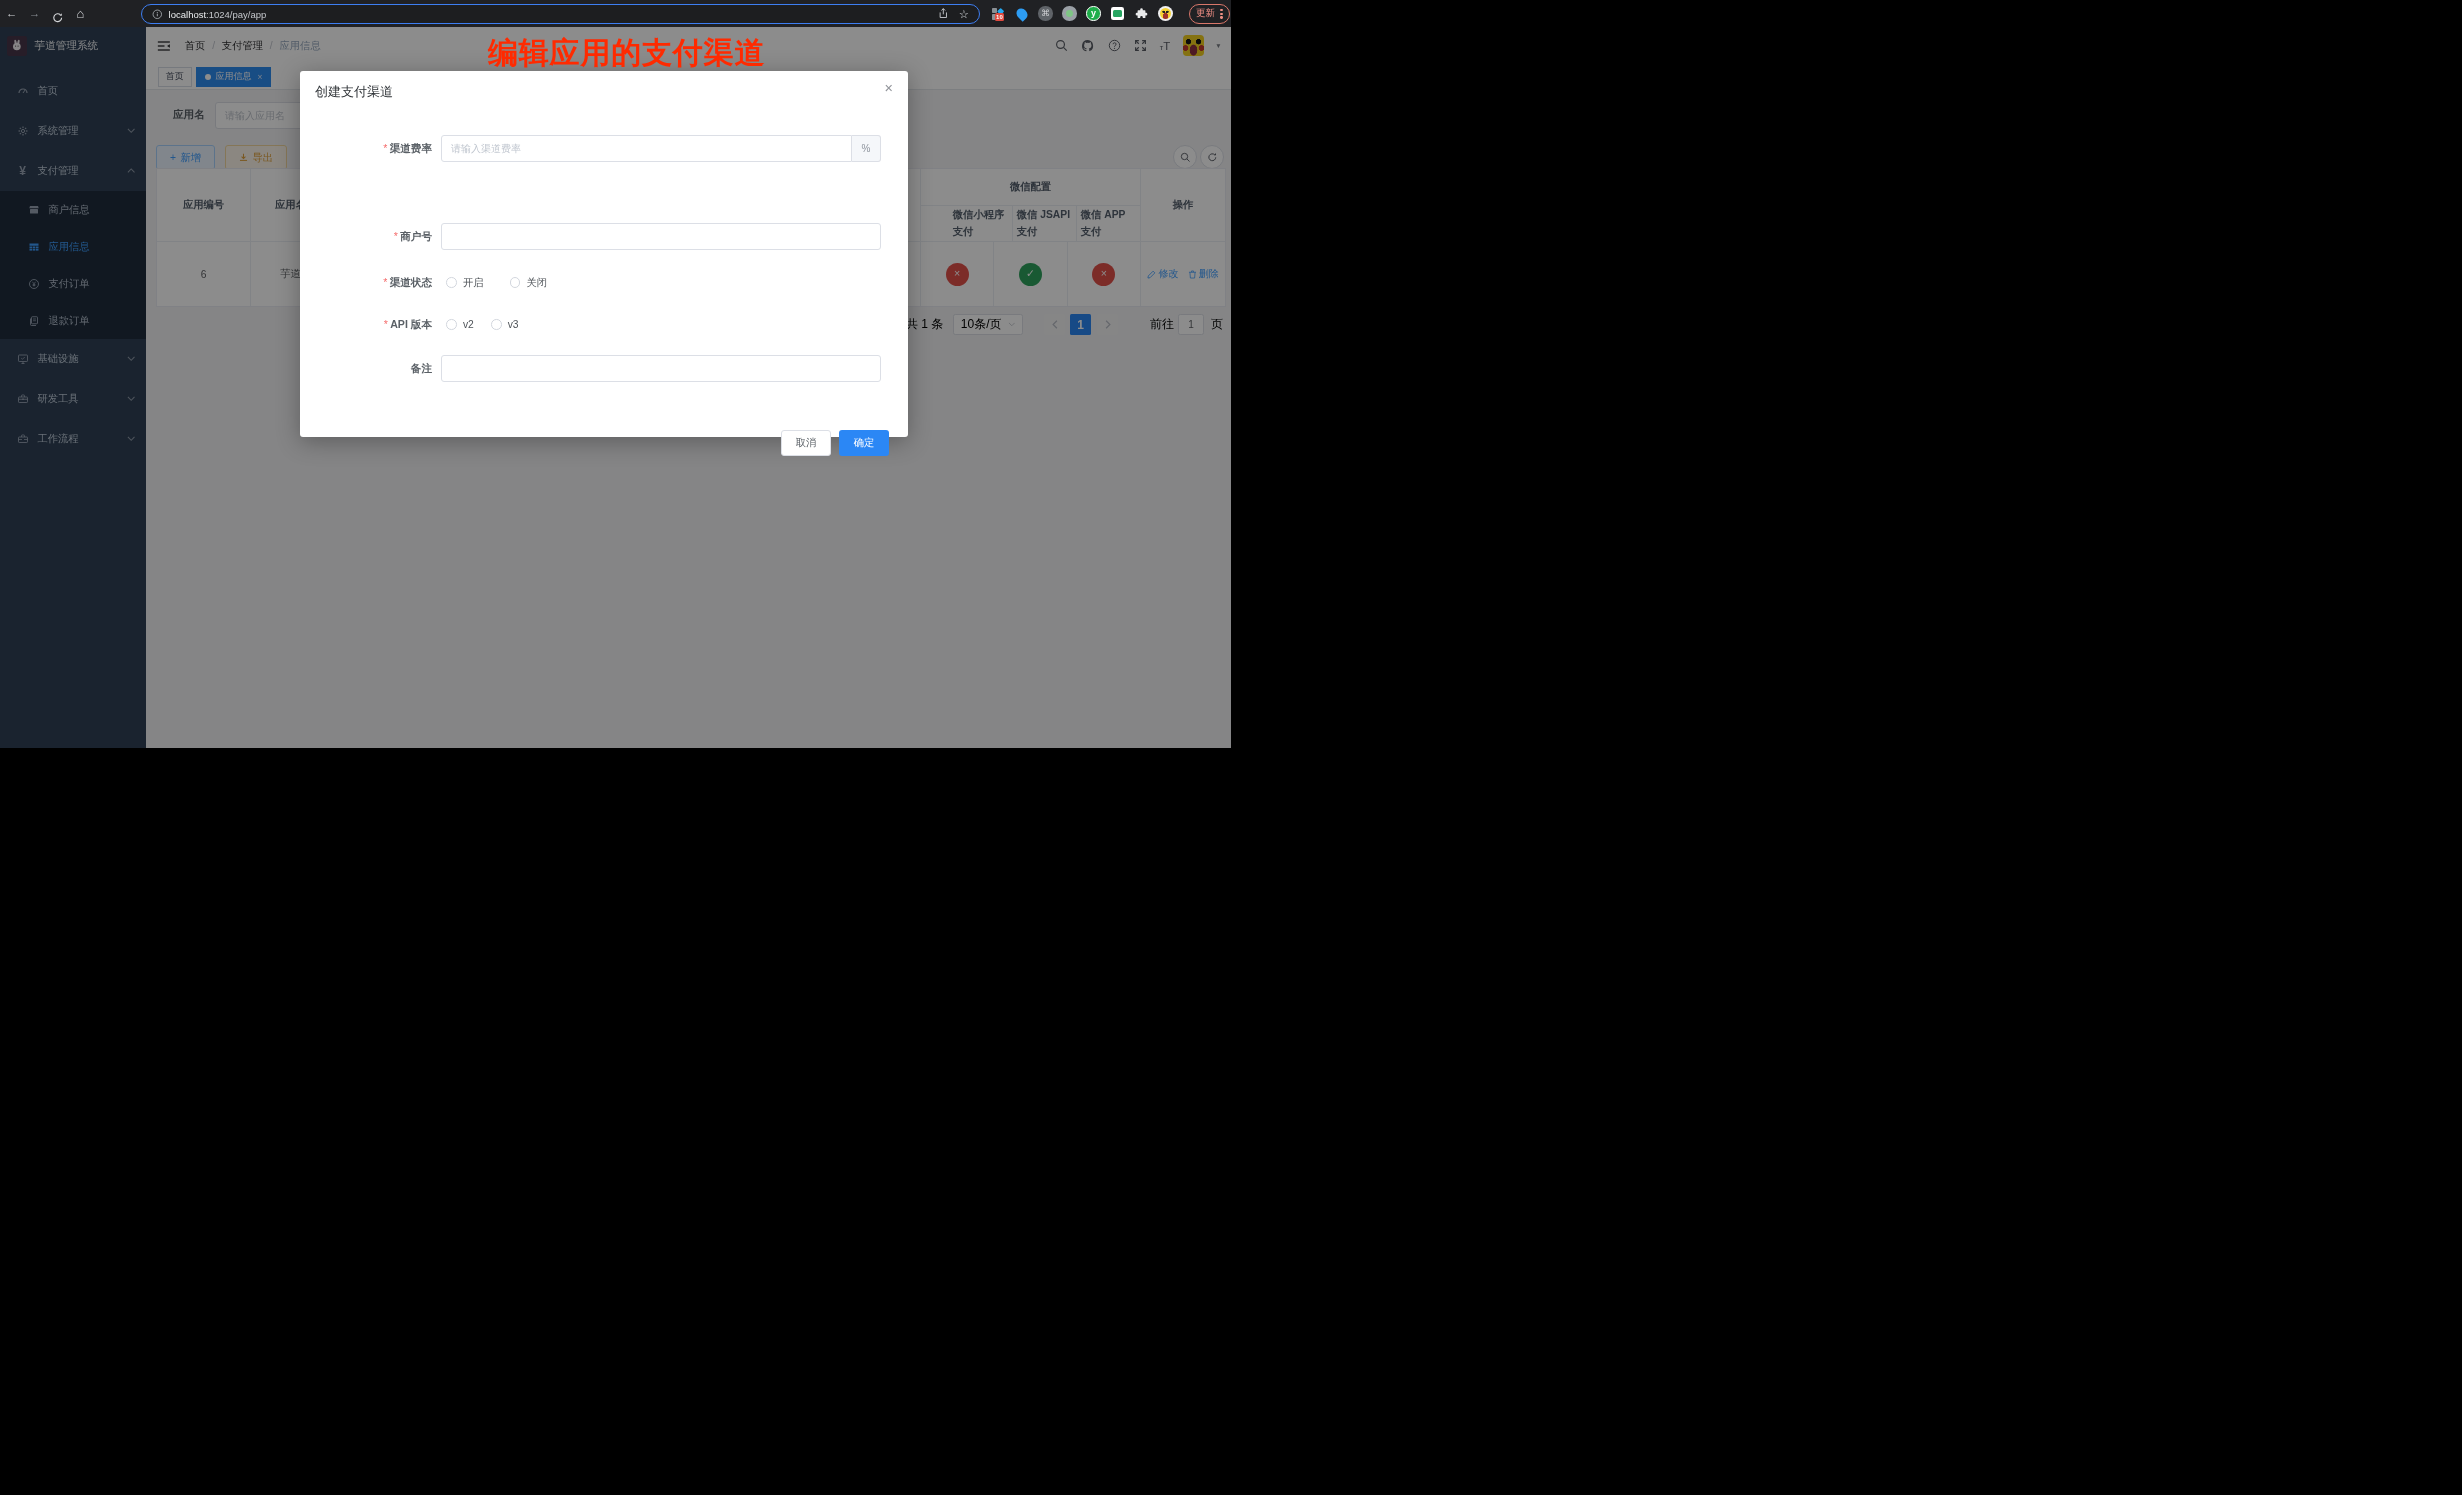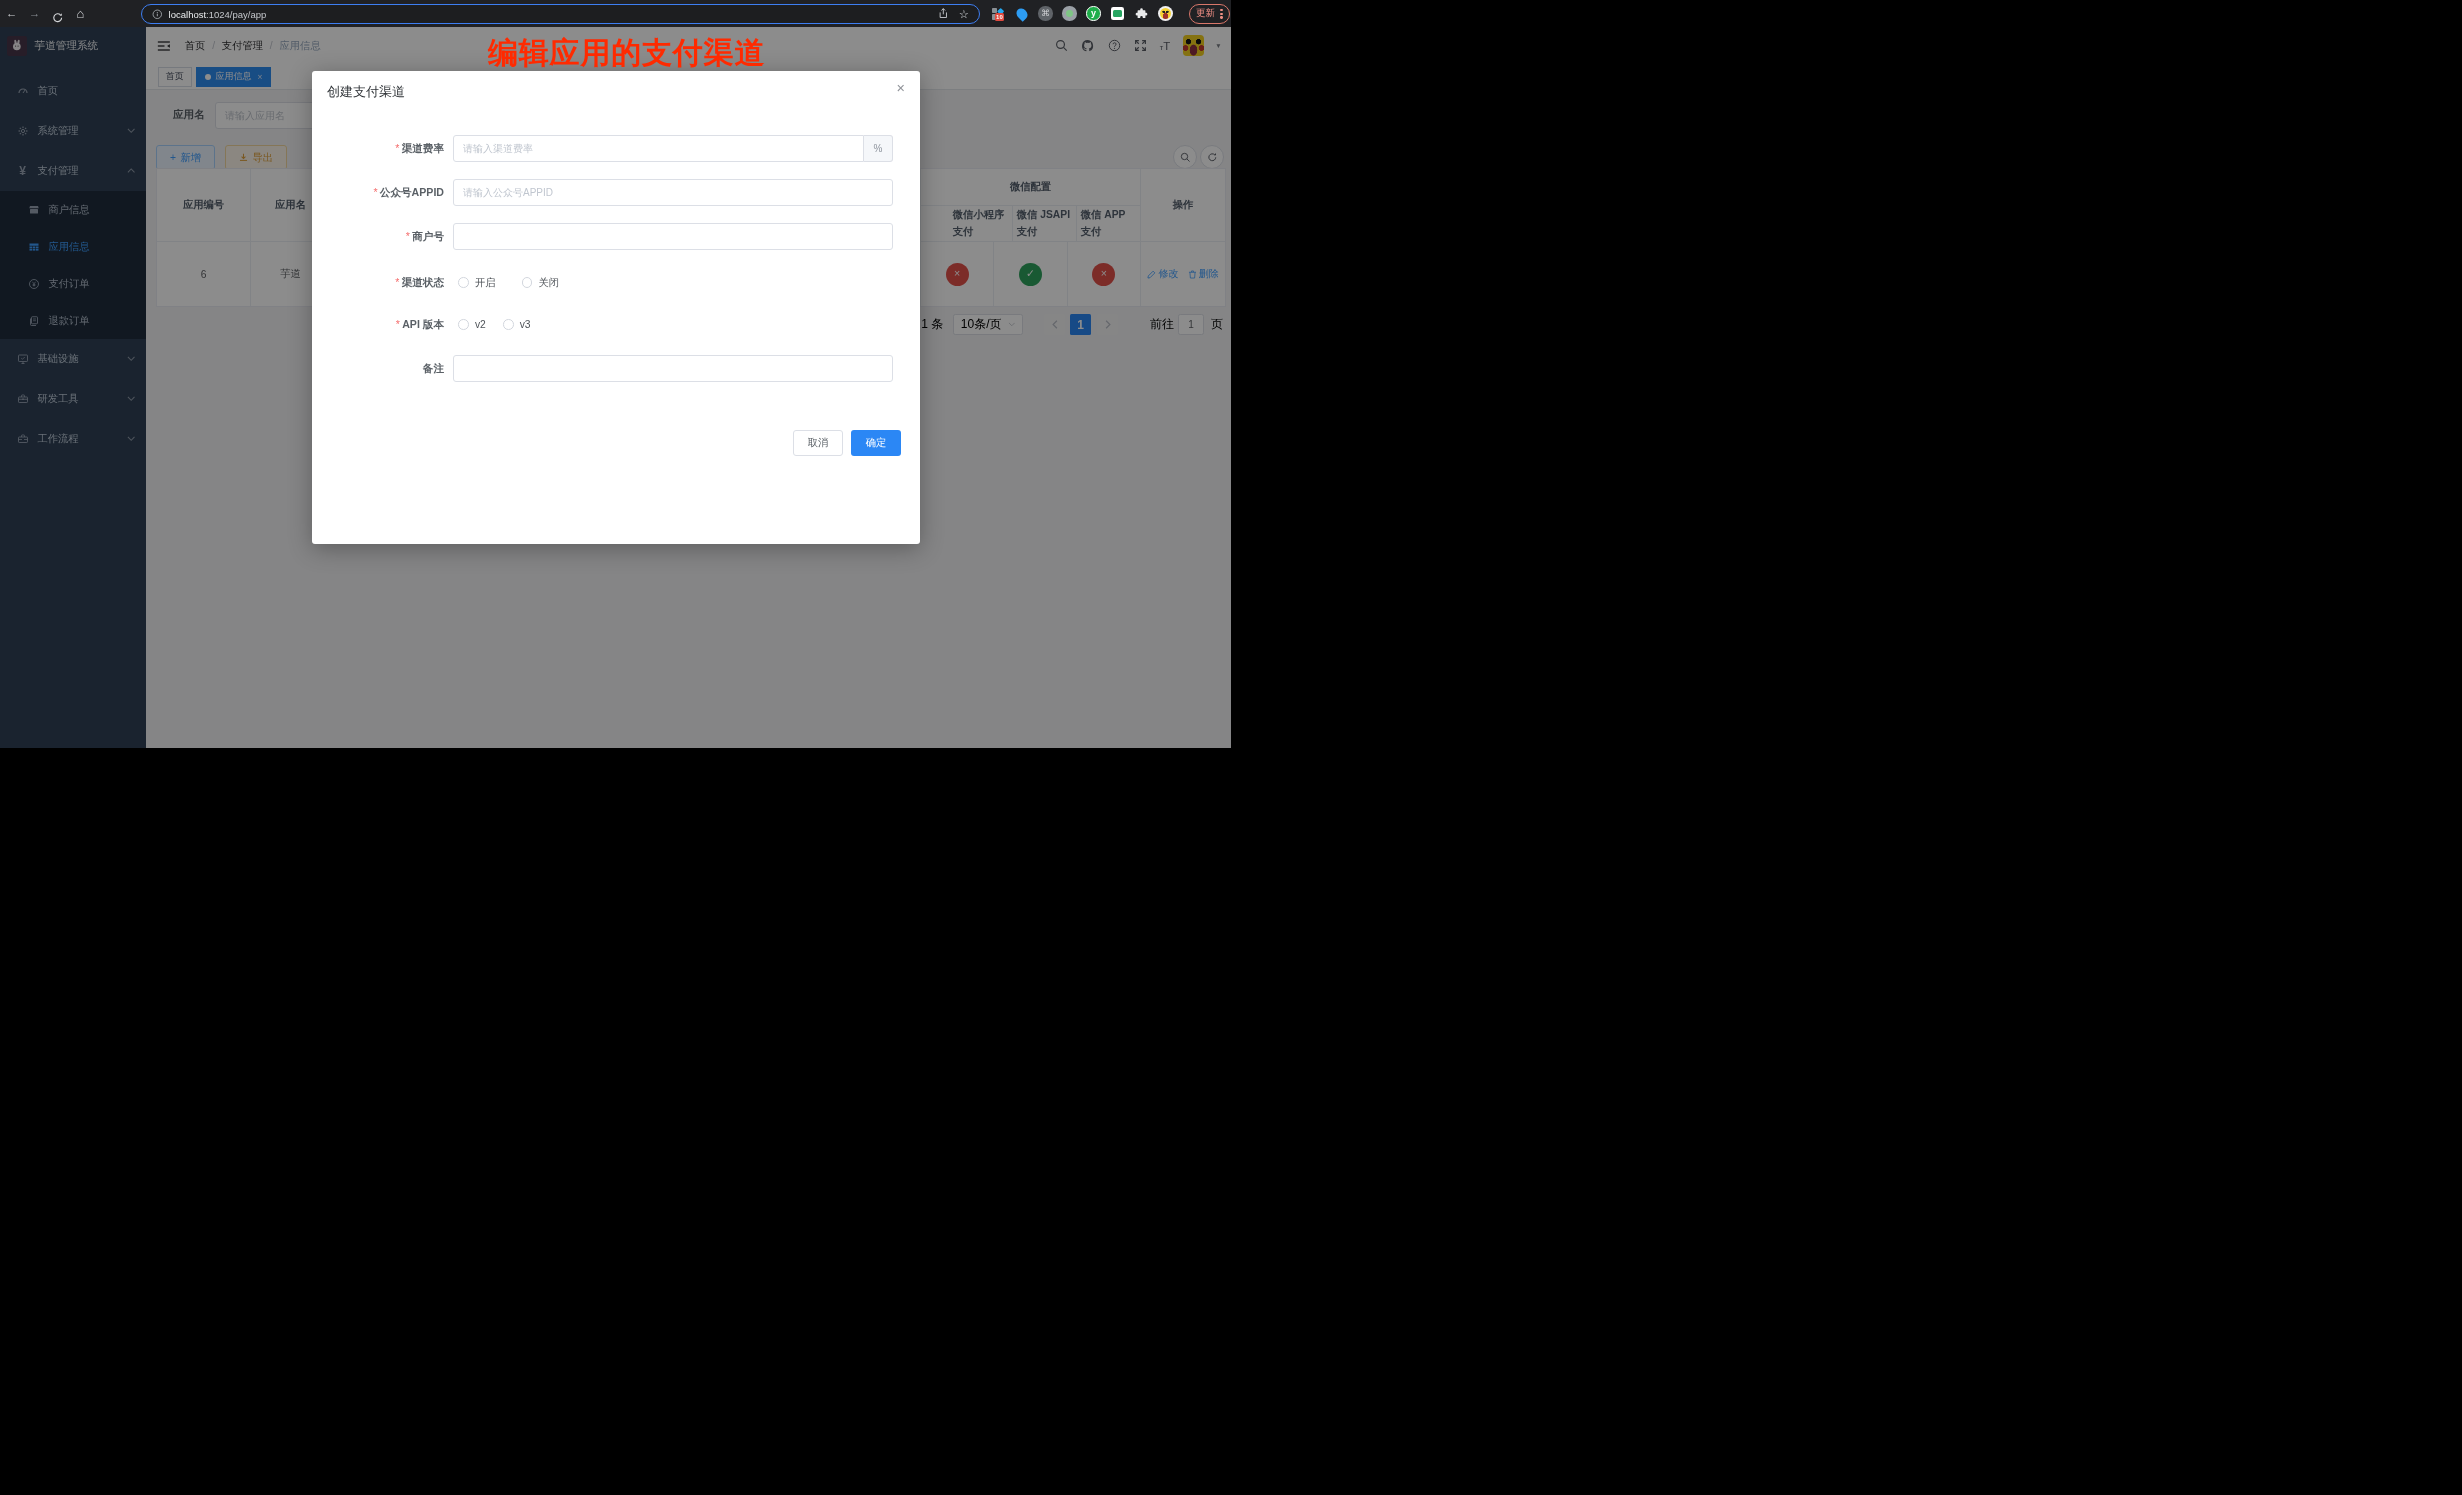--- a/index.html
+++ b/index.html
@@ -128,21 +128,21 @@
       align-items:center;justify-content:center;color:#b8bcc4;cursor:pointer;}
   .pg-cur{position:absolute;left:924px;top:225px;width:21px;height:21px;border-radius:1.5px;color:#fff;
       display:flex;align-items:center;justify-content:center;font-weight:600;cursor:pointer;}
   .pg-go{position:absolute;left:1004px;top:225px;line-height:21px;}
   .pg-goin{position:absolute;left:1032px;top:225px;width:26px;height:21px;border:0.8px solid #dcdfe6;border-radius:2.3px;
       background:#fff;text-align:center;font-size:10px;color:#606266;outline:none;}
   .pg-unit{position:absolute;left:1065px;top:225px;line-height:21px;}
 
   
   .overlay{position:absolute;inset:0;background:rgba(0,0,0,.45);z-index:20;}
-  .dialog{position:absolute;left:312px;top:44px;width:608px;height:473px;background:#fff;border-radius:3px;
+  .dialog{position:absolute;left:300px;top:44px;width:608px;height:366px;background:#fff;border-radius:3px;
       box-shadow:0 4.6px 23px rgba(0,0,0,.3);z-index:30;}
   .dlg-title{position:absolute;left:15px;top:12px;font-size:13px;color:#2f3337;}
   .dlg-close{position:absolute;right:15px;top:9px;font-size:14.4px;color:#909399;cursor:pointer;}
   .frow{position:absolute;left:0;width:100%;height:27px;display:flex;align-items:center;}
   .flabel{width:141px;text-align:right;font-size:10.6px;font-weight:600;color:#5a6066;padding-right:9px;}
   .req{color:#f56c6c;margin-right:2.3px;font-weight:400;}
   .fctrl{width:440px;display:flex;align-items:center;}
   .dinput{flex:1;height:27px;border:0.8px solid #dcdfe6;border-radius:3px;background:#fff;padding:0 9px;
       font-size:10px;color:#606266;outline:none;min-width:0;}
   .dinput::placeholder{color:#c0c6cf;}
@@ -566,26 +566,20 @@
       <span class="dlg-close">×</span>
 
       <div class="frow" style="top:64px">
         <span class="flabel"><span class="req">*</span><span>渠道费率</span></span>
         <span class="fctrl group">
           <input class="dinput" placeholder="请输入渠道费率" style="">
           <span class="addon">%</span>
         </span>
       </div>
 
-      <div class="frow" style="top:108px">
-        <span class="flabel"><span class="req">*</span><span>公众号APPID</span></span>
-        <span class="fctrl">
-            <input class="dinput" placeholder="请输入公众号APPID" style="">
-          </span>
-      </div>
 
       <div class="frow" style="top:152px">
         <span class="flabel"><span class="req">*</span><span>商户号</span></span>
         <span class="fctrl">
             <input class="dinput" value="" style="">
           </span>
       </div>
 
       <div class="frow" style="top:198px">
         <span class="flabel"><span class="req">*</span><span>渠道状态</span></span>

